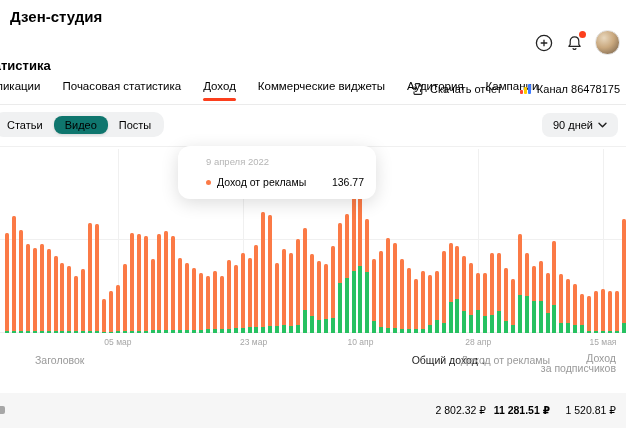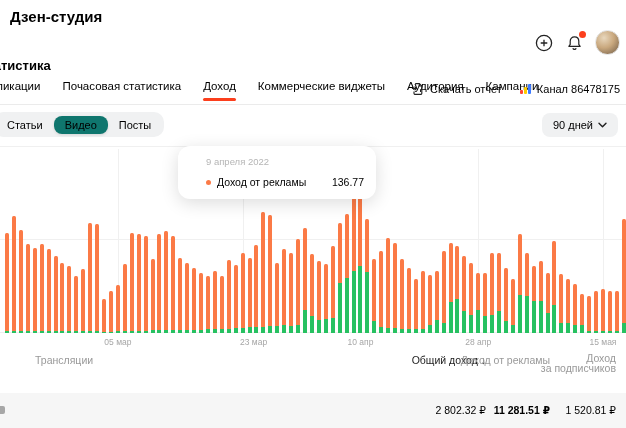--- a/index.html
+++ b/index.html
@@ -423,21 +423,21 @@
   <div id="tooltip-rows">
       <div class="trow">
         <span class="dot" style="background: rgb(251, 122, 70);"></span>
         <span class="lbl">Доход от рекламы</span>
         <span class="val">136.77</span>
       </div>
     </div>
 </div>
 
 <div class="thead">
-  <div class="th-title">Трансляции</div>
+  <div class="th-title">Заголовок</div>
   <div class="th-total">
     <span>Общий доход</span>
     <span>↓</span>
   </div>
   <div class="th-ads">Доход от рекламы</div>
   <div class="th-subs">
     <div>Доход</div>
     <div>за подписчиков</div>
   </div>
 </div>

